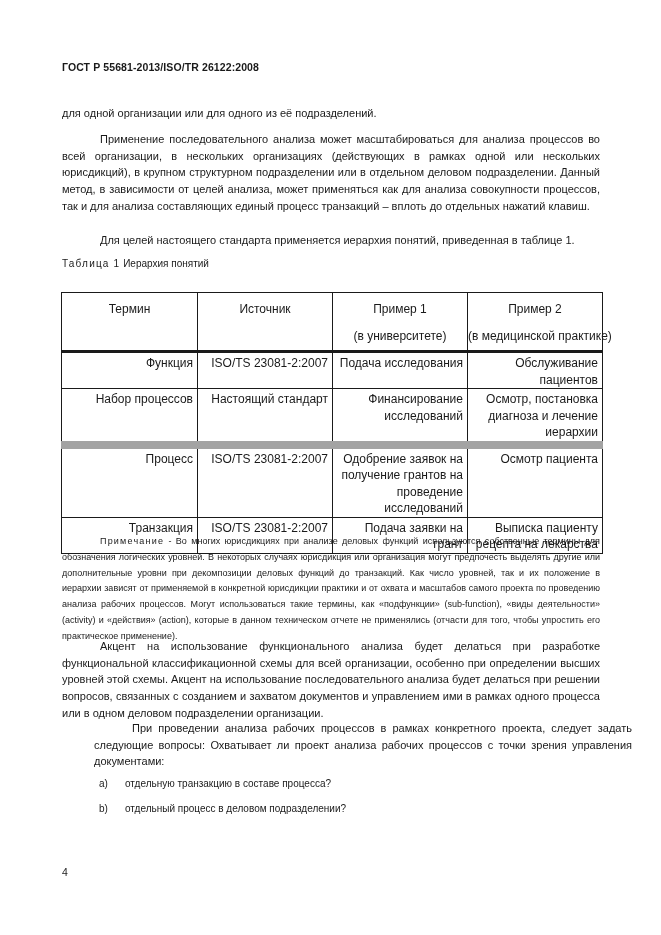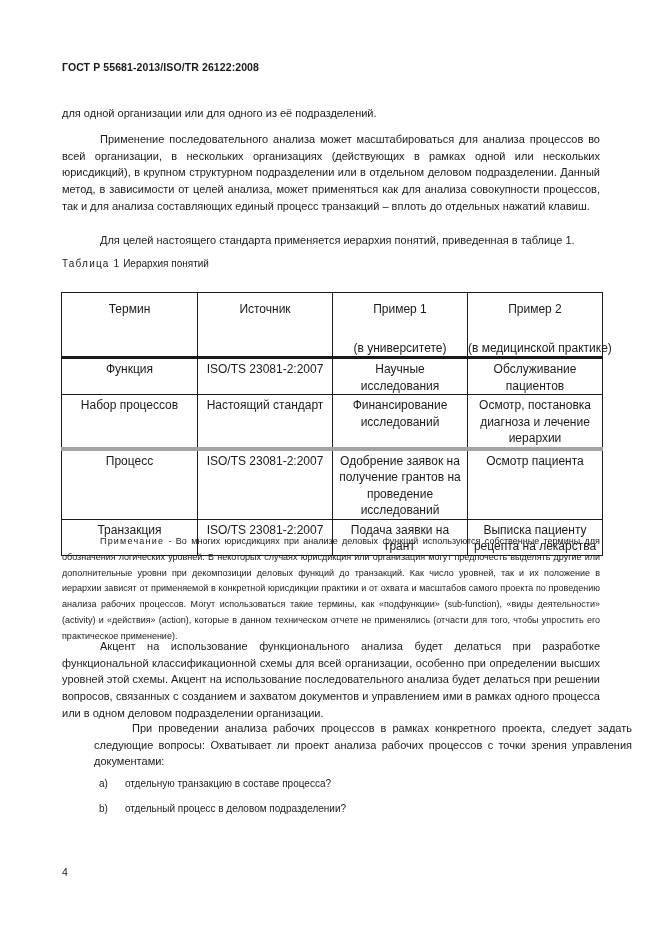--- a/index.html
+++ b/index.html
@@ -6,25 +6,25 @@
   body { width: 661px; height: 935px; position: relative; overflow: hidden;
          font-family: "Liberation Sans", sans-serif; color: #1a1a1a; }
   .page { position: absolute; left: 0; top: 0; width: 661px; height: 794px; }
   .header { position: absolute; left: 62px; top: 61px; font-size: 10.5px; font-weight: bold; letter-spacing: 0.1px; }
   .p { position: absolute; left: 62px; width: 538px; font-size: 11px; line-height: 16.7px; text-align: justify; }
   .p.indent { text-indent: 38px; }
   .p.last-left { text-align-last: left; }
   .caption { position: absolute; left: 62px; top: 258px; font-size: 10px; }
   .caption .sp { letter-spacing: 1.2px; }
   table.t { position: absolute; left: 61px; top: 292px; width: 541px; border-collapse: collapse; font-size: 12px; table-layout: fixed; }
-  table.t td, table.t th { border: 1px solid #1a1a1a; vertical-align: top; padding: 2px 4px 0 4px; line-height: 16.5px; font-weight: normal; text-align: center; }
+  table.t td, table.t th { border: 1px solid #1a1a1a; vertical-align: top; padding: 2px 4px 0 4px; line-height: 16.5px; font-weight: normal; text-align: right; }
   table.t th { text-align: center; padding-top: 8px; height: 49px; }
-  table.t th .sub { display: block; margin-top: 22px; }
+  table.t th .sub { display: block; margin-top: 10px; }
   table.t tr.head th { border-bottom: 3px solid #1a1a1a; }
-  table.t tr.thick td { border-bottom: 4px solid #a3a3a3; margin-left: 16px; }
+  table.t tr.thick td { border-bottom: 8px solid #a3a3a3; margin-left: 16px; }
   .note { position: absolute; left: 62px; top: 534px; width: 538px; font-size: 9px; line-height: 15.8px; text-align: justify; text-indent: 38px; }
   .note .lbl { letter-spacing: 1.2px; }
   .list-item { position: absolute; left: 99px; font-size: 10px; }
   .list-item .mk { display: inline-block; width: 26px; }
   .pageno { position: absolute; left: 62px; top: 866px; font-size: 10.5px; }
 </style>
 </head>
 <body>
 
 <div class="page">
@@ -50,21 +50,21 @@
     <tbody>
         <tr class="head">
       <th><span>Термин</span></th>
       <th><span>Источник</span></th>
       <th><span>Пример 1</span><span class="sub">(в университете)</span></th>
       <th style="padding-left:0;padding-right:0;white-space:nowrap;"><span>Пример 2</span><span class="sub">(в медицинской практике)</span></th>
     </tr>
     <tr style="height:31px;">
       <td>Функция</td>
       <td>ISO/TS 23081-2:2007</td>
-      <td>Научные исследования</td>
+      <td>Подача исследования</td>
       <td>Обслуживание пациентов</td>
     </tr>
     <tr class="thick" style="height:49px;">
       <td>Набор процессов</td>
       <td>Настоящий стандарт</td>
       <td>Финансирование исследований</td>
       <td>Осмотр, постановка диагноза и лечение иерархии</td>
     </tr>
     <tr style="height:62px;">
       <td>Процесс</td>

